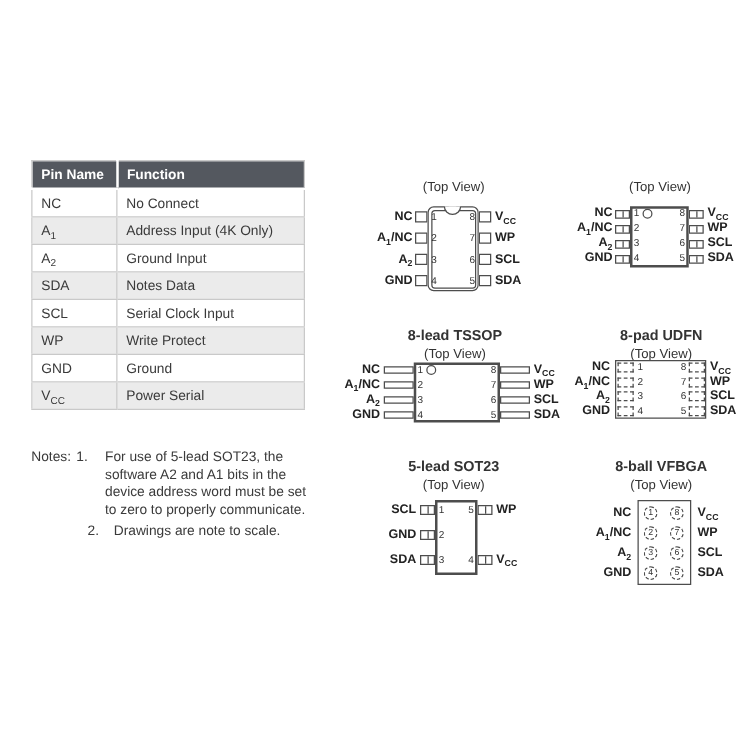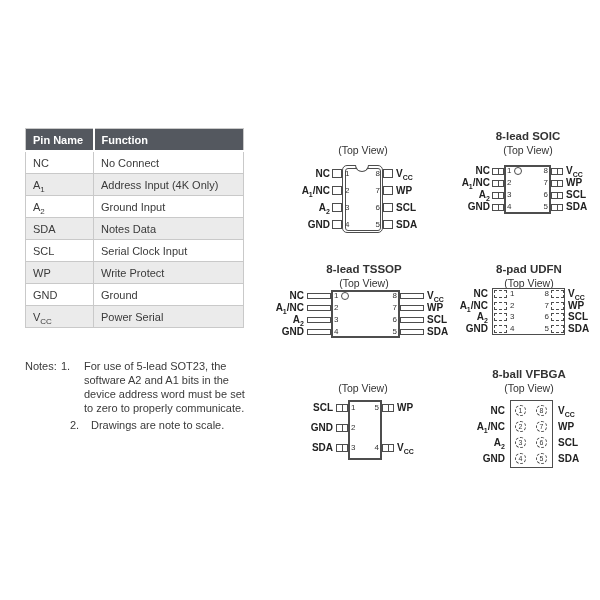--- a/index.html
+++ b/index.html
@@ -135,21 +135,20 @@
     <div class="pin" style="left:93px;top:57px"></div>
     <div class="pin" style="left:93px;top:74px"></div>
     <div class="pin" style="left:93px;top:91px"></div>
     <span class="lbl" style="left:106px;top:38.5px"><span>V</span><sub>CC</sub><span></span></span>
     <span class="lbl" style="left:106px;top:55.5px"><span>WP</span><sub></sub><span></span></span>
     <span class="lbl" style="left:106px;top:72.5px"><span>SCL</span><sub></sub><span></span></span>
     <span class="lbl" style="left:106px;top:89.5px"><span>SDA</span><sub></sub><span></span></span>
   </div>
 
   <div class="pkg" style="left:462px;top:129px;width:132px;height:112px">
-    <div class="t">8-lead SOIC</div>
     <div class="s">(Top View)</div>
     <div class="body" style="left:42px;top:36px;width:47px;height:49px"></div>
     <div class="dot" style="left:52px;top:38px"></div>
     <span class="lbl" style="right:104px;top:36px"><span>NC</span><sub></sub><span></span></span>
     <span class="lbl" style="right:104px;top:48px"><span>A</span><sub>1</sub><span>/NC</span></span>
     <span class="lbl" style="right:104px;top:60px"><span>A</span><sub>2</sub><span></span></span>
     <span class="lbl" style="right:104px;top:72px"><span>GND</span><sub></sub><span></span></span>
     <div class="pin2" style="left:30px;top:38.5px"></div>
     <div class="pin2" style="left:30px;top:50.5px"></div>
     <div class="pin2" style="left:30px;top:62.5px"></div>
@@ -227,20 +226,21 @@
     <div class="pad" style="left:96px;top:40px"></div>
     <div class="pad" style="left:96px;top:51px"></div>
     <div class="pad" style="left:96px;top:63px"></div>
     <span class="lbl" style="left:113px;top:26px"><span>V</span><sub>CC</sub><span></span></span>
     <span class="lbl" style="left:113px;top:38px"><span>WP</span><sub></sub><span></span></span>
     <span class="lbl" style="left:113px;top:49px"><span>SCL</span><sub></sub><span></span></span>
     <span class="lbl" style="left:113px;top:61px"><span>SDA</span><sub></sub><span></span></span>
   </div>
 
   <div class="pkg" style="left:290px;top:367px;width:146px;height:108px">
+    <div class="t">5-lead SOT23</div>
     <div class="s">(Top View)</div>
     <div class="body" style="left:58px;top:33px;width:34px;height:60px"></div>
     <span class="lbl" style="right:103px;top:35px"><span>SCL</span></span>
     <span class="lbl" style="right:103px;top:55px"><span>GND</span></span>
     <span class="lbl" style="right:103px;top:75px"><span>SDA</span></span>
     <div class="pin2 tall" style="left:46px;top:37px"></div>
     <div class="pin2 tall" style="left:46px;top:57px"></div>
     <div class="pin2 tall" style="left:46px;top:77px"></div>
     <span class="num" style="left:61px;top:36px">1</span>
     <span class="num" style="left:61px;top:56px">2</span>

